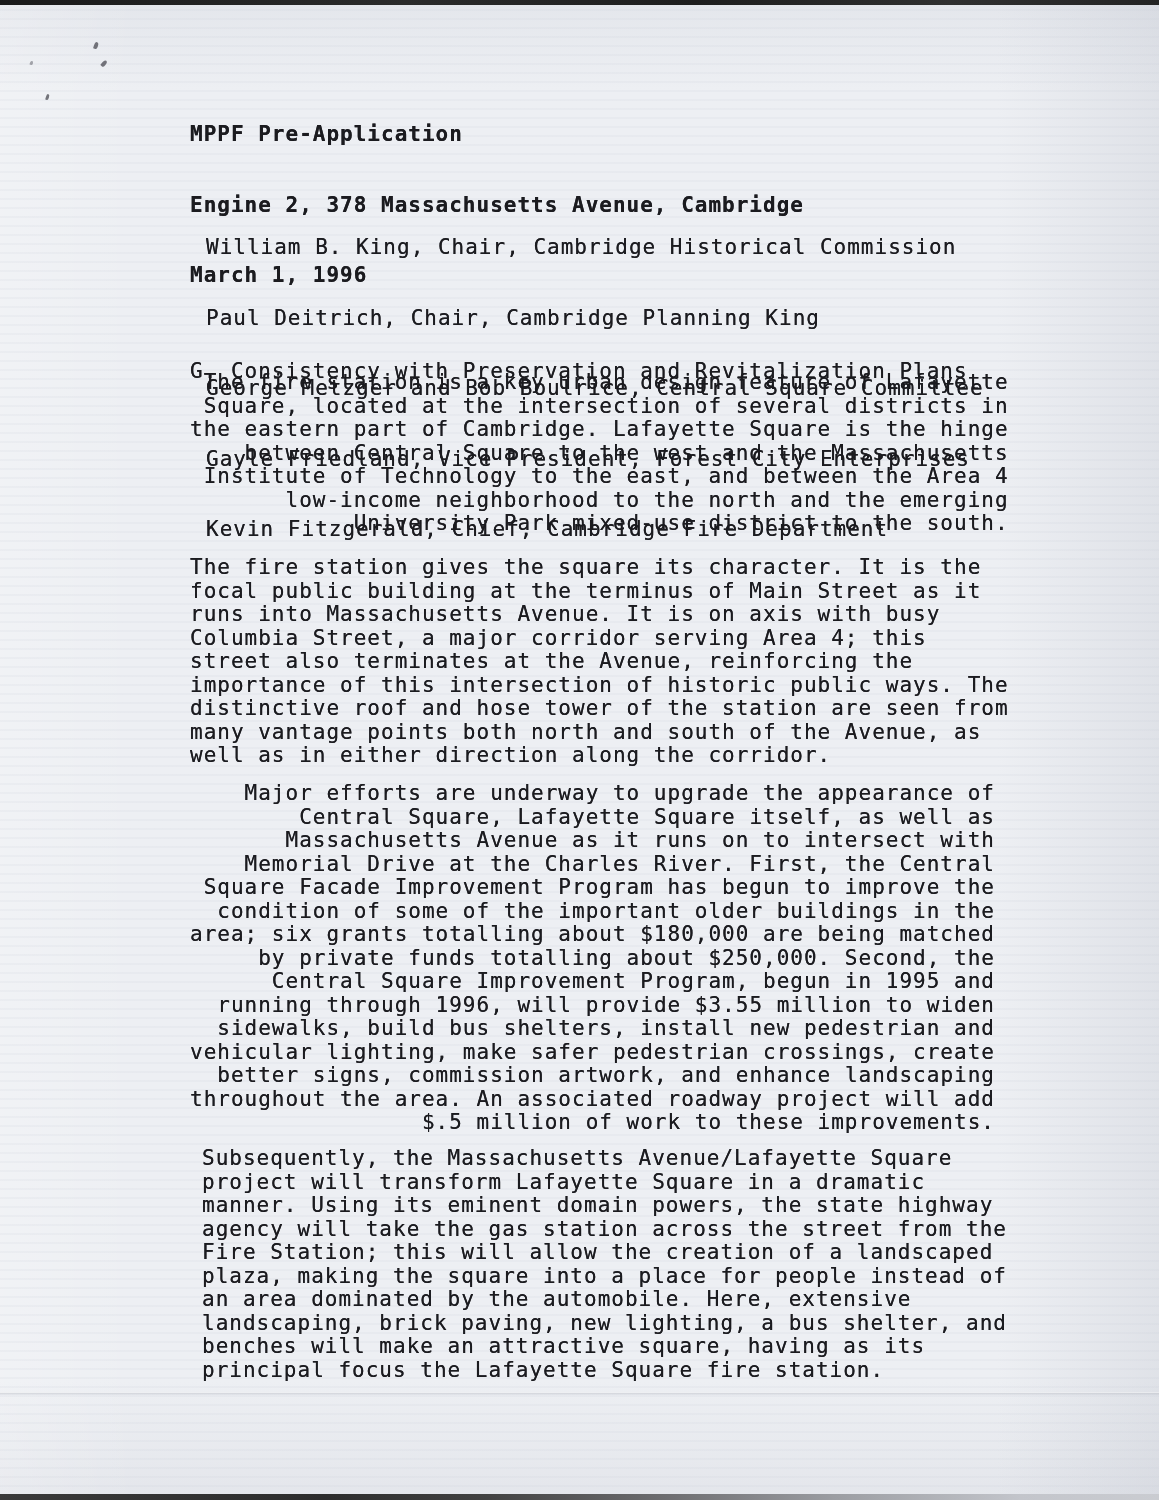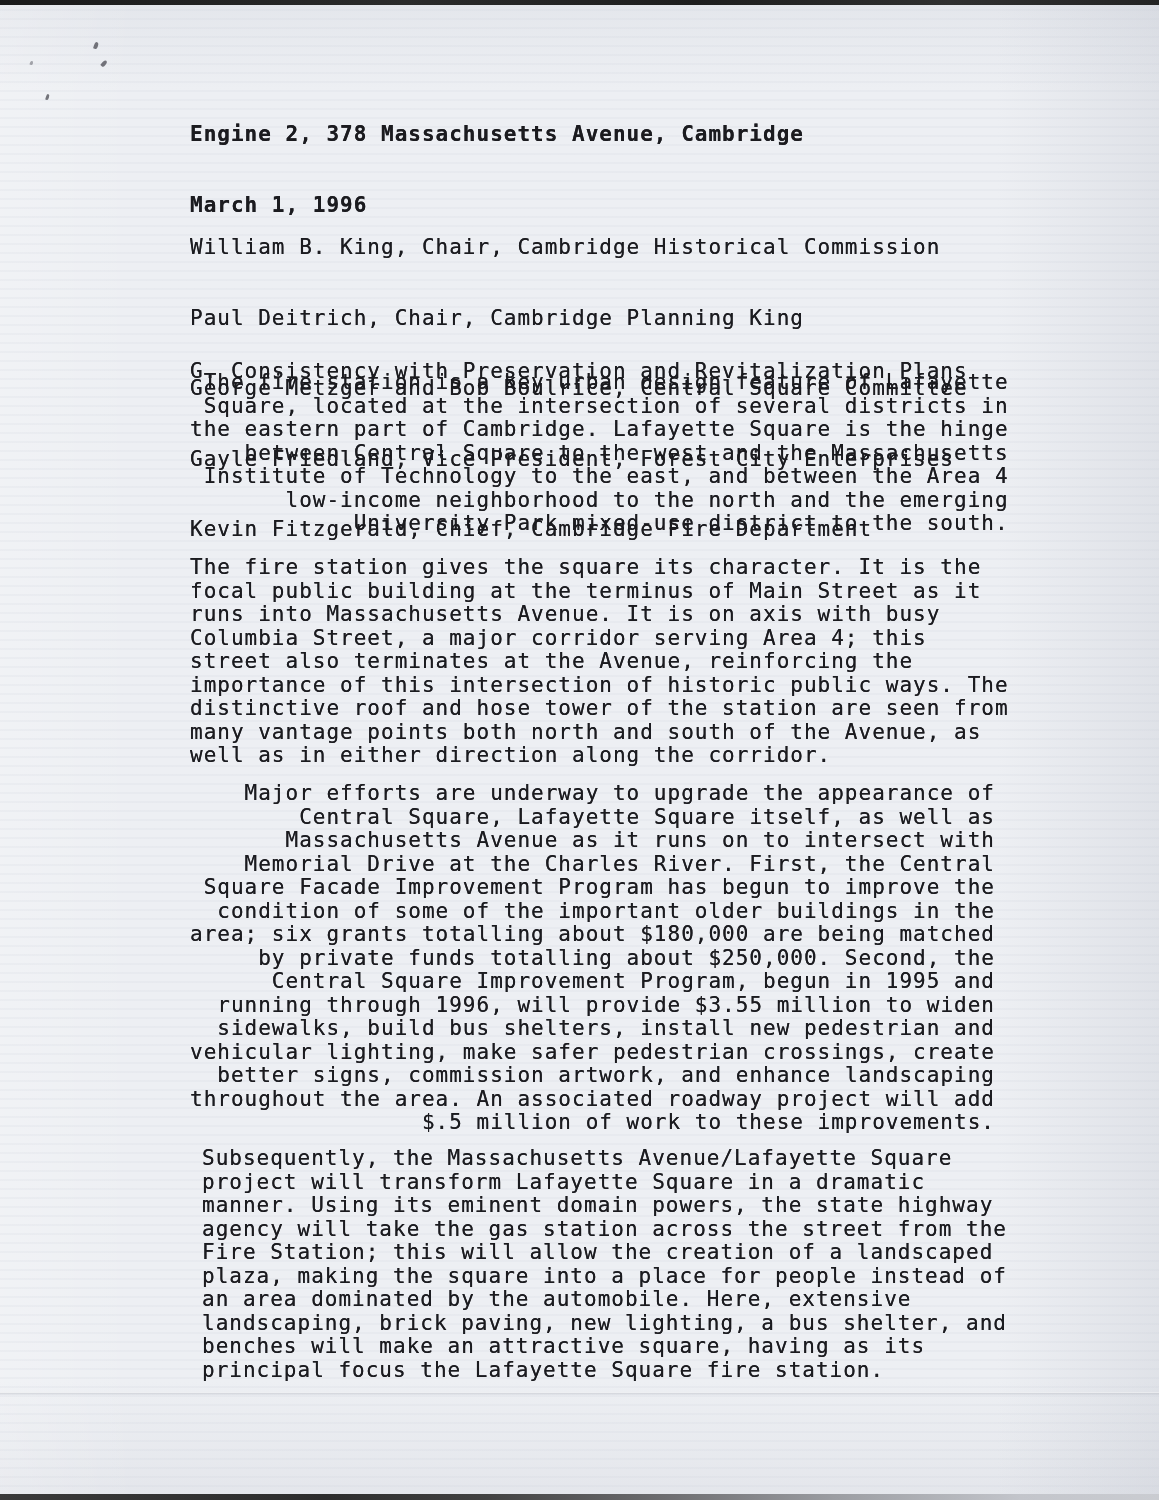--- a/index.html
+++ b/index.html
@@ -36,21 +36,21 @@
     position: absolute;
     left: 190px;
     white-space: pre;
     font-size: 21px;
     line-height: 23.5px;
     letter-spacing: 1px;
     text-shadow: 0 0 0.6px rgba(25,25,32,0.85);
   }
 
   .header-block { top: 76px;  font-weight: bold; }
-  .recipients   { top: 189px; }
+  .recipients   { top: 189px; margin-left: 16px; }
   .heading      { top: 325px; margin-top: 35px; }
   .para-1       { top: 371px; text-align: right; }
   .para-2       { top: 556px; }
   .para-3       { top: 782px; text-align: right; }
   .para-4       { top: 1147px; margin-left: 12px; }
 
   .edge { position: absolute; left: 0; right: 0; }
   .edge-top {
     top: 0; height: 5px;
     background: linear-gradient(to right,
@@ -89,20 +89,21 @@
 <div class="page">
 
   <div class="edge edge-top"></div>
 
   <div class="speck speck-1"></div>
   <div class="speck speck-2"></div>
   <div class="speck speck-3"></div>
   <div class="speck speck-4"></div>
 
   <div class="block header-block">
+    <div>MPPF Pre-Application</div>
     <div>Engine 2, 378 Massachusetts Avenue, Cambridge</div>
     <div>March 1, 1996</div>
   </div>
 
   <div class="block recipients">
     <div>William B. King, Chair, Cambridge Historical Commission</div>
     <div>Paul Deitrich, Chair, Cambridge Planning King</div>
     <div>George Metzger and Bob Boulrice, Central Square Committee</div>
     <div>Gayle Friedland, Vice President, Forest City Enterprises</div>
     <div>Kevin Fitzgerald, Chief, Cambridge Fire Department</div>

